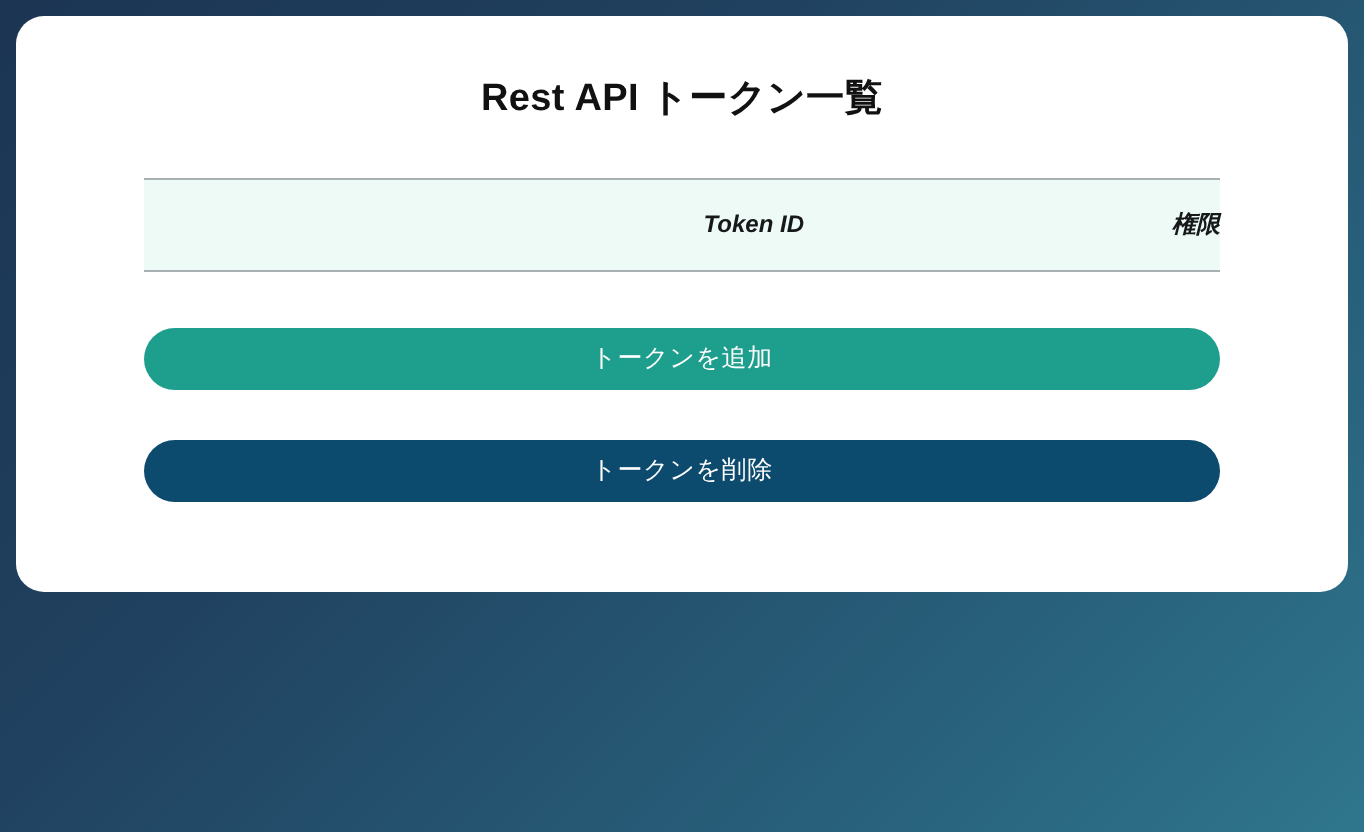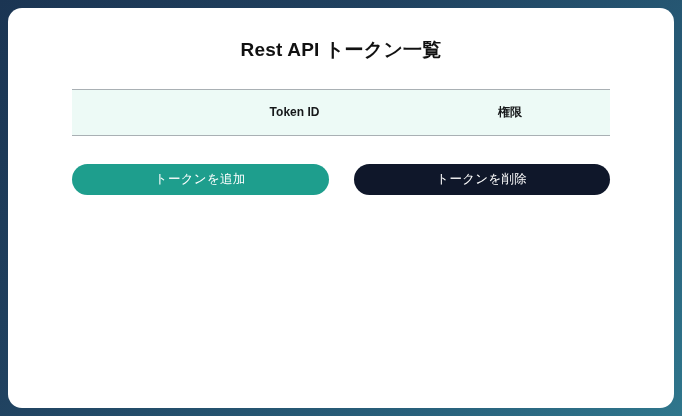--- a/index.html
+++ b/index.html
@@ -11,21 +11,21 @@
   }
 
   body {
     font-family: "Liberation Sans", "DejaVu Sans", sans-serif;
     background: linear-gradient(135deg, #1b3553 0%, #20415f 35%, #28607b 75%, #2f768c 100%);
     padding: 8px;
   }
 
   #app-card {
     width: 666px;
-    height: 400px;
+    height: 288px;
     background: #ffffff;
     border-radius: 14px;
     position: relative;
     overflow: hidden;
   }
 
   #page-title {
     text-align: center;
     font-size: 19px;
     font-weight: bold;
@@ -44,29 +44,30 @@
     width: 538px;
     border-collapse: collapse;
     table-layout: fixed;
   }
 
   #token-table thead tr {
     background: #edfaf6;
   }
 
   #token-table thead th {
-    text-align: center;
+    text-align: right;
     font-size: 12px;
     font-weight: bold;
     color: #16181a;
     padding: 14px 0 14px 0;
     border-top: 1px solid #a9b0b4;
     border-bottom: 1px solid #a9b0b4;
     height: 44px;
     vertical-align: middle;
+    font-style: italic;
   }
 
   th.col-radio, td.col-radio { width: 58px; }
   th.col-token, td.col-token { width: 272px; }
   th.col-perm,  td.col-perm  { width: 208px; }
 
   th.col-token { padding-left: 57px !important; }
   th.col-perm  { padding-left: 8px !important; }
 
   #token-table tbody td {
@@ -123,39 +124,40 @@
     vertical-align: -2px;
     cursor: pointer;
     line-height: 1;
   }
 
   #button-bar {
     display: flex;
     margin: 28px 64px 0 64px;
     width: 538px;
     gap: 25px;
+    flex-direction: column;
   }
 
   .btn {
     flex: 1 1 0;
     height: 31px;
     border: none;
     border-radius: 16px;
     color: #ffffff;
     font-size: 12.5px;
     font-family: "Liberation Sans", "DejaVu Sans", sans-serif;
     cursor: pointer;
     line-height: 31px;
     text-align: center;
     padding: 0;
     letter-spacing: 0.3px;
   }
 
   .btn-primary { background: #1e9e8d; }
-  .btn-danger  { background: #0f172a; }
+  .btn-danger  { background: #0c4a6e; }
 </style>
 </head>
 <body>
 
 <div id="app-card">
 
   <h1 id="page-title">Rest API トークン一覧</h1>
 
   <div id="token-table-wrap">
     <table id="token-table">

